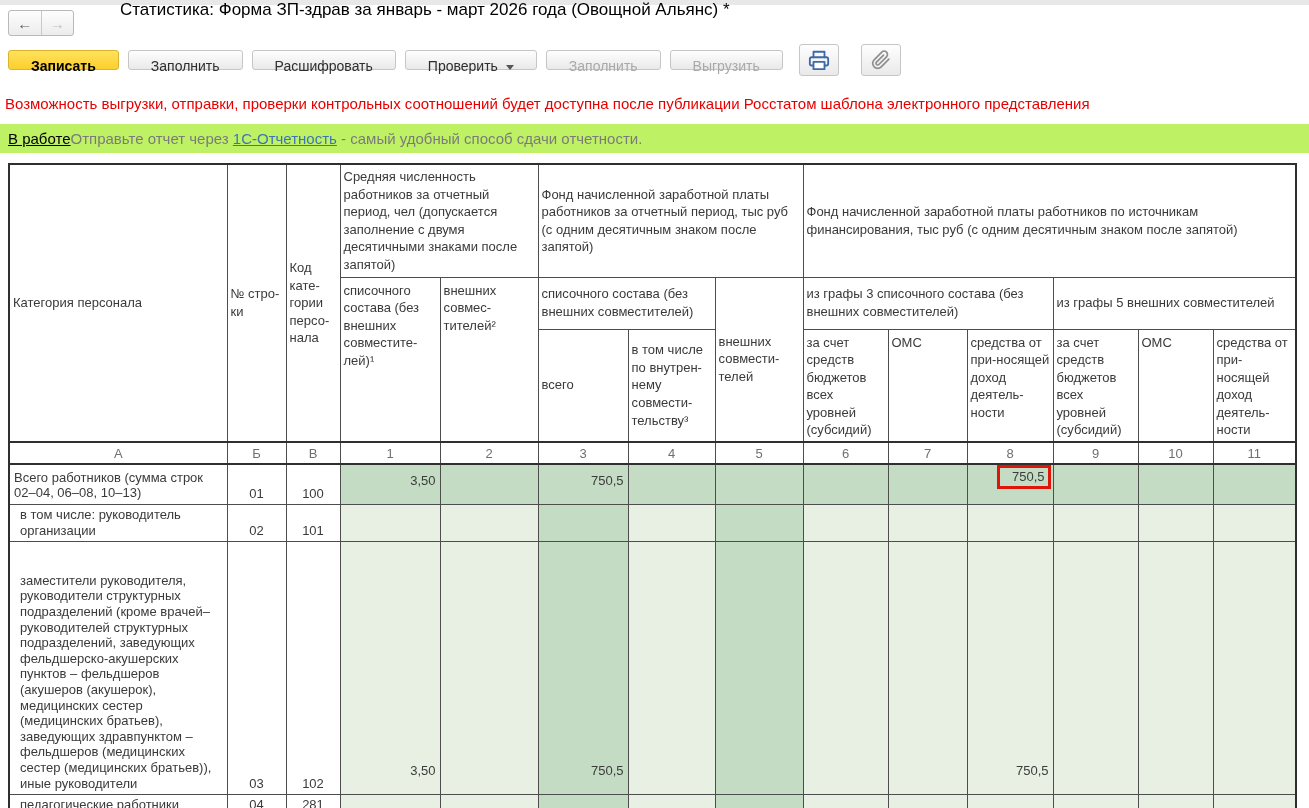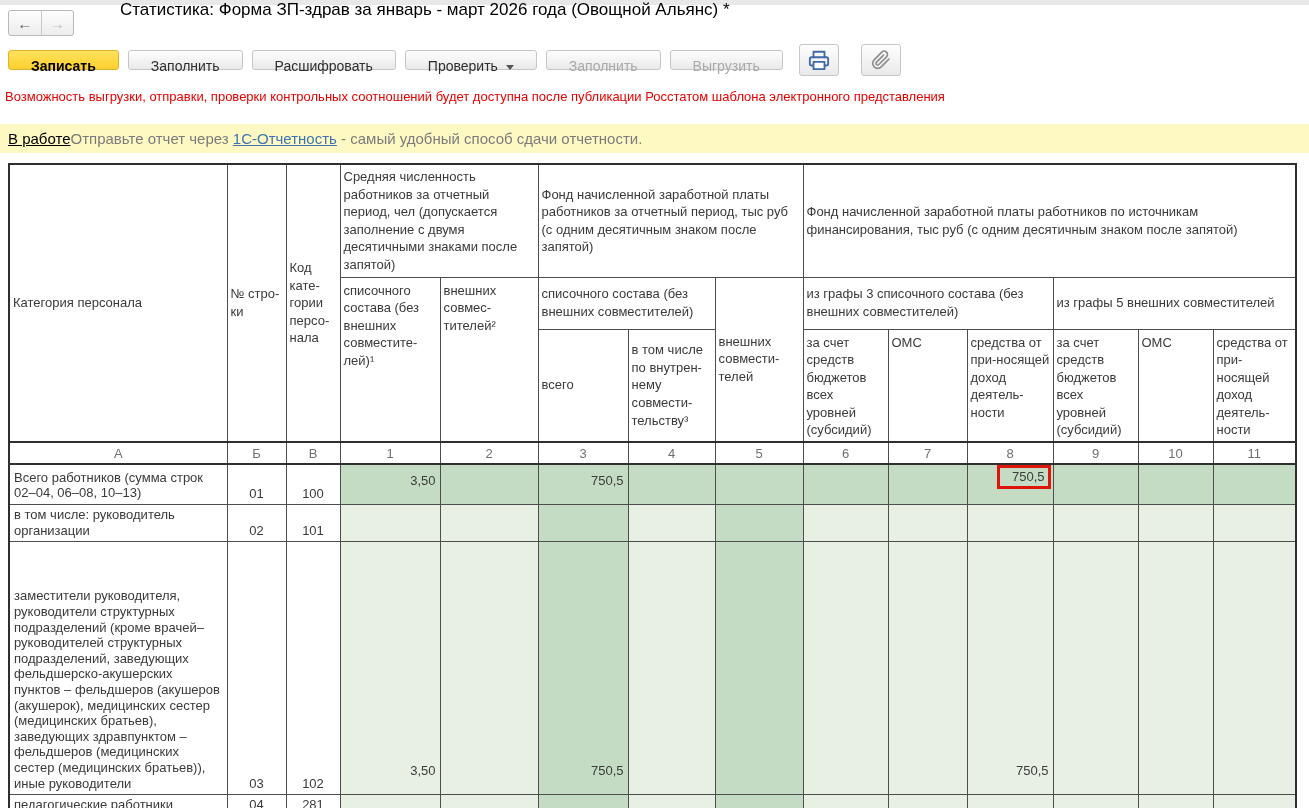--- a/index.html
+++ b/index.html
@@ -25,39 +25,39 @@
          cursor:pointer; white-space:nowrap; }
   .btn.primary { background:linear-gradient(#ffe25c,#fccf2e); border-color:#dcb32e; font-weight:bold; color:#000; }
   .btn.disabled { color:#a9a9a9; }
   .caret { display:inline-block; width:0; height:0; margin-left:8px; vertical-align:middle;
            border-left:4px solid transparent; border-right:4px solid transparent; border-top:5px solid #555; }
   .iconbtn { width:40px; height:32px; margin-right:9px; background:linear-gradient(#fefefe,#e9e9e9);
              border:1px solid #c6c6c6; border-radius:3px; display:flex; align-items:center; justify-content:center; cursor:pointer; }
   .iconbtn.print { margin-left:7px; }
   .iconbtn.clip { margin-left:13px; }
 
-  .warning { position:absolute; left:5px; top:89px; width:1300px; font-size:13px; color:#e80000; }
-
-  .statusbar { position:absolute; left:0; top:124px; width:1309px; height:29px; background:#fef9c3;
+  .warning { position:absolute; left:5px; top:95px; width:1300px; font-size:15px; color:#e80000; }
+
+  .statusbar { position:absolute; left:0; top:124px; width:1309px; height:29px; background:#bef264;
                display:flex; align-items:center; }
   .status-state { margin-left:8px; font-size:15px; color:#000; text-decoration:underline; cursor:pointer; }
   .status-hint { font-size:15px; color:#7b7b7b; }
   .status-hint a { color:#3f74b3; text-decoration:underline; cursor:pointer; }
 
   
   .tablewrap { position:absolute; left:8px; top:163px; width:1295px; height:645px; overflow:hidden; }
   table { border-collapse:collapse; table-layout:fixed; width:1289px; }
   td, th { border:1px solid #4d4d4d; font-size:13px; color:#3a3a3a; font-weight:normal; overflow:hidden; }
   table { border:2px solid #2f2f2f; }
   th { text-align:left; vertical-align:middle; line-height:1.35; padding:2px 3px; }
   th.va-top { vertical-align:top; padding-top:4px; }
   tr.letters td { text-align:center; vertical-align:middle; color:#6f6f6f; height:22px;
                   border-top:2px solid #2f2f2f; border-bottom:2px solid #2f2f2f; }
   td.cat { text-align:left; vertical-align:bottom; padding:2px 4px 3px 4px; line-height:1.2; }
-  td.cat.ind { padding-left:4px; }
+  td.cat.ind { padding-left:10px; }
   td.mid { text-align:center; vertical-align:bottom; padding:2px 2px 3px; }
   td.val { text-align:right; vertical-align:bottom; padding:2px 4px 16px; color:#3c3c3c; }
   td.dk { background:#c3dcc3; }
   td.lt { background:#e7f0e2; }
   .selbox { display:inline-block; border:3px solid #de1508; padding:1px 3px 2px 12px; margin:-2px -2px -1px 0; }
 </style>
 </head>
 <body>
 
 <div id="app">

